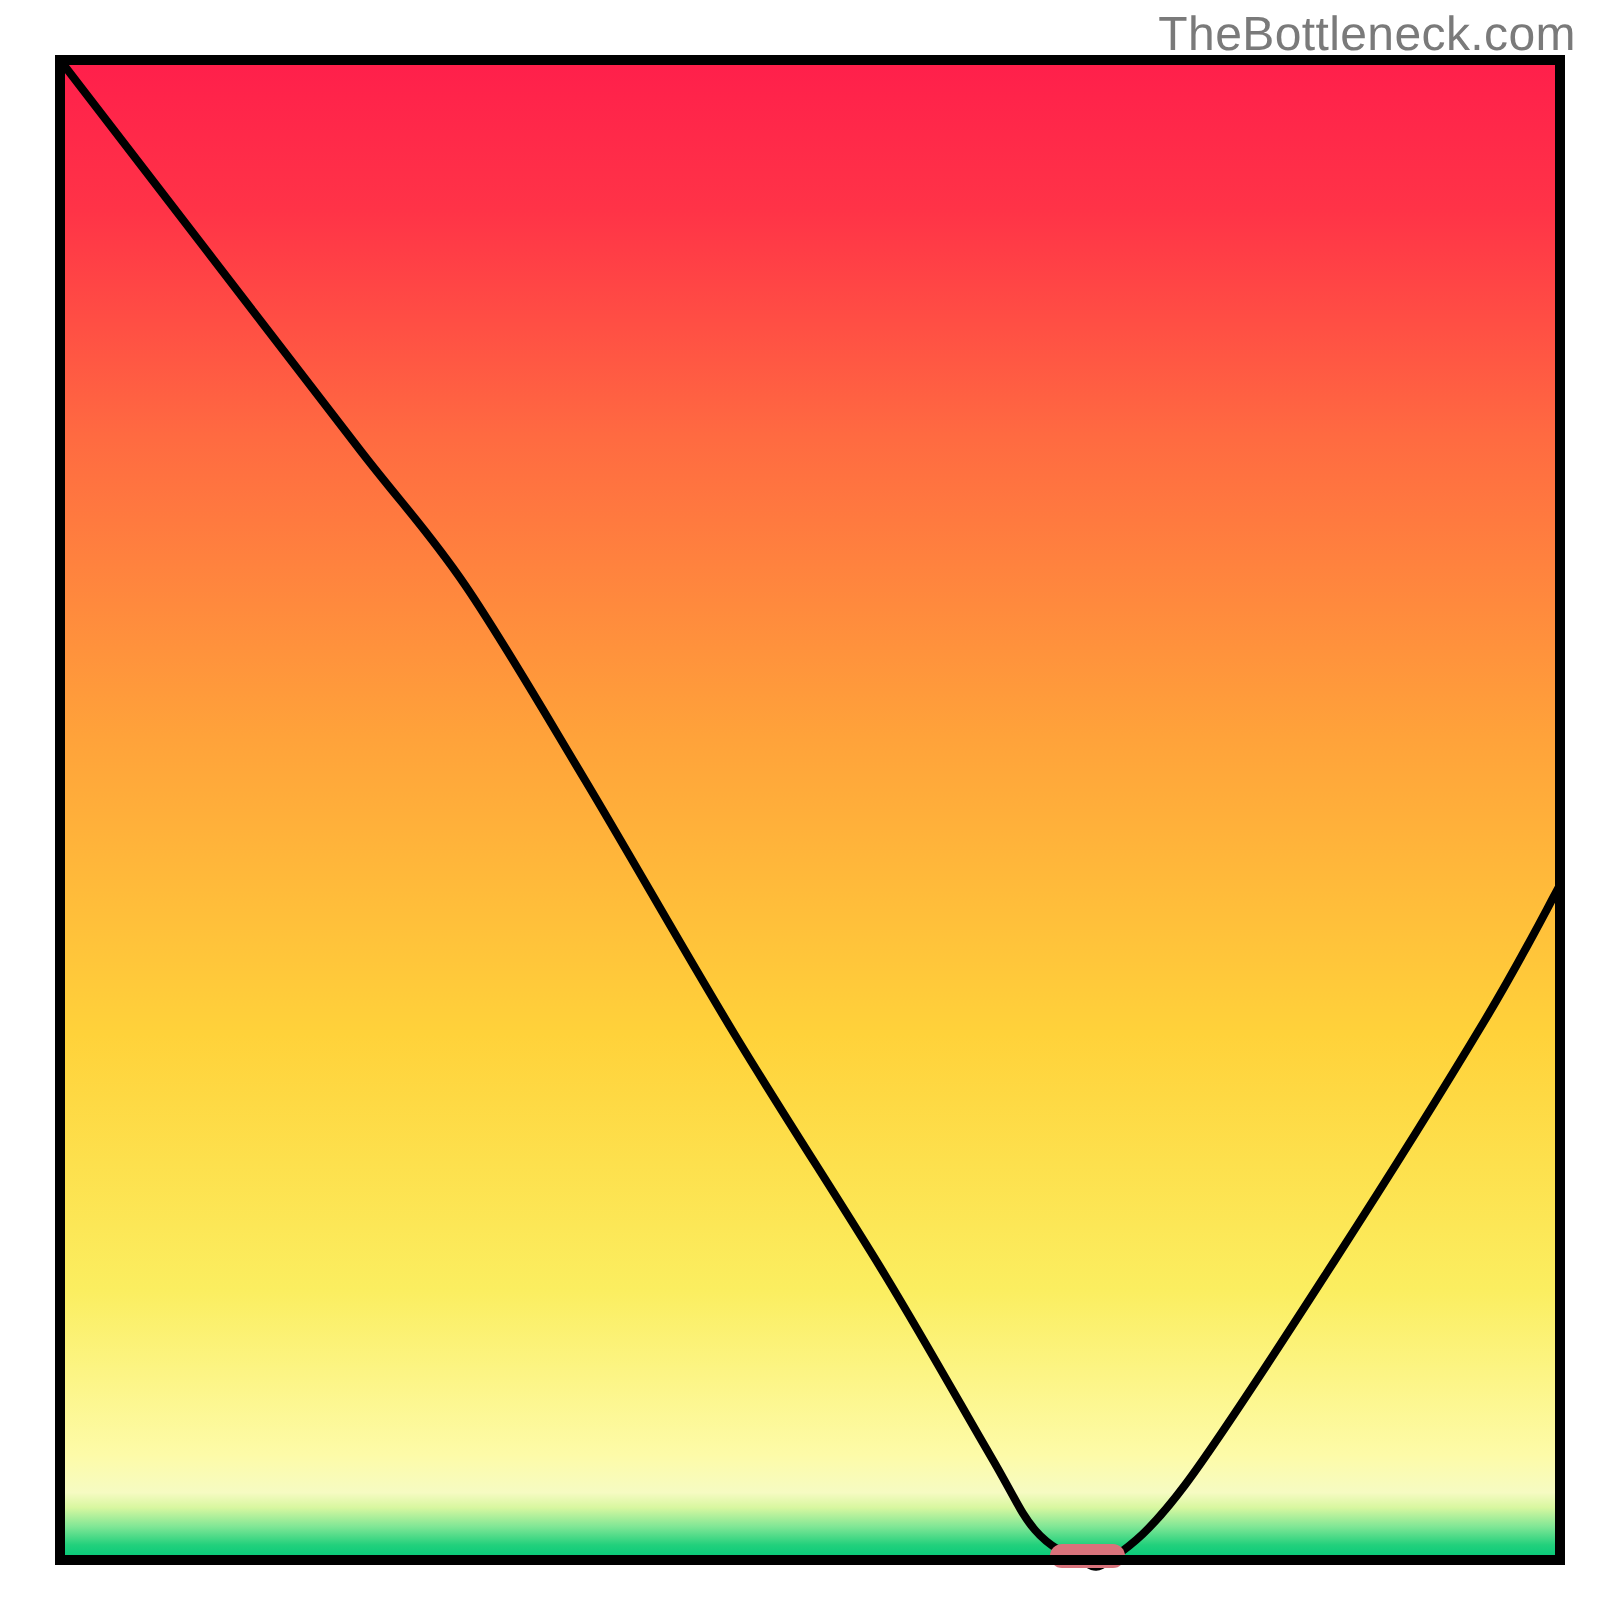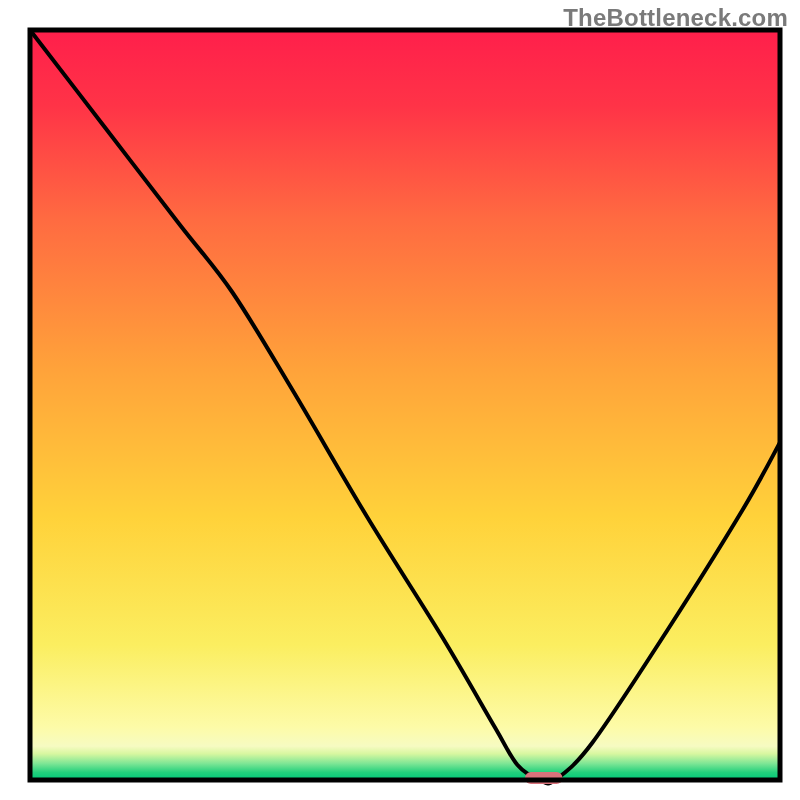--- a/index.html
+++ b/index.html
@@ -14,21 +14,21 @@
     position: relative;
     width: 800px;
     height: 800px;
     background: #ffffff;
   }
   .watermark {
     position: absolute;
     top: 4px;
     right: 12px;
     font-size: 24px;
-    font-weight: 700;
+    font-weight: 400;
     color: #7a7a7a;
     letter-spacing: 0.2px;
     z-index: 5;
   }
   svg.plot {
     position: absolute;
     left: 0;
     top: 0;
   }
 </style>

